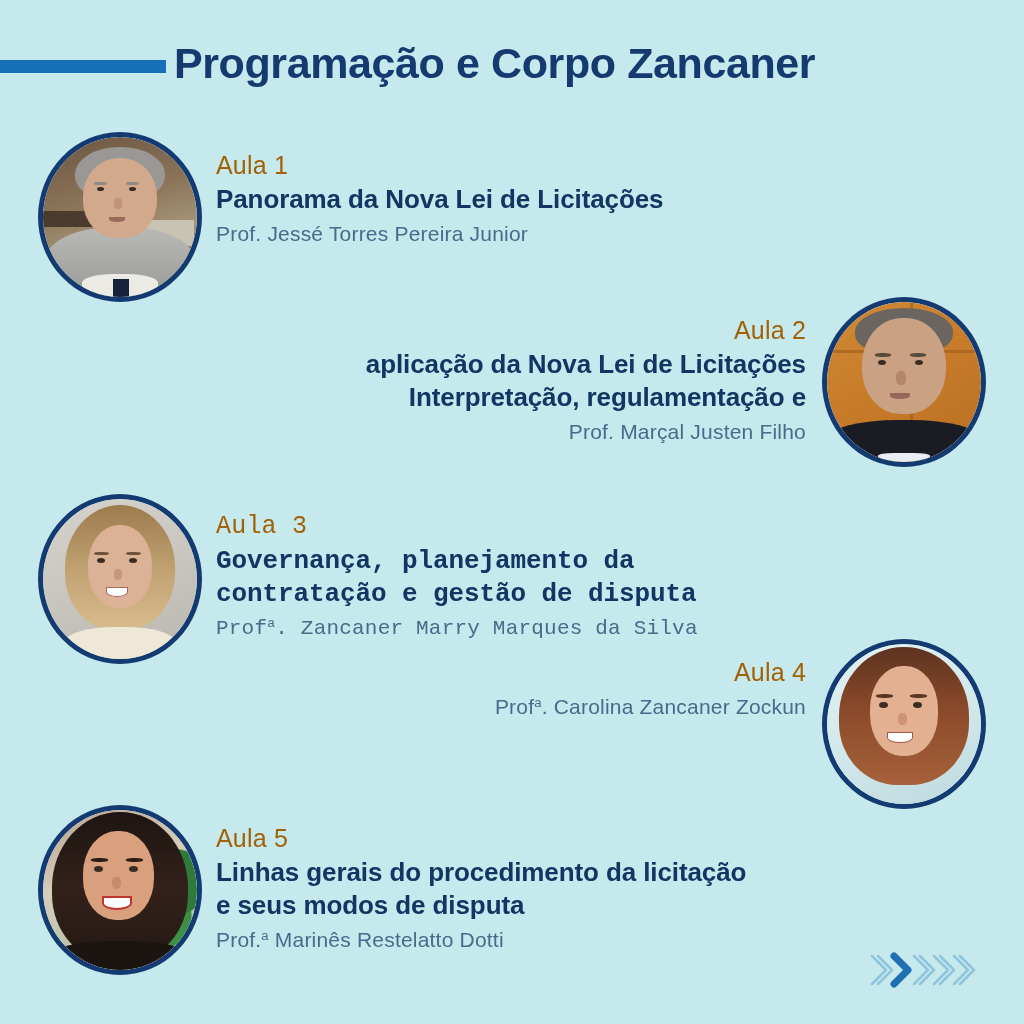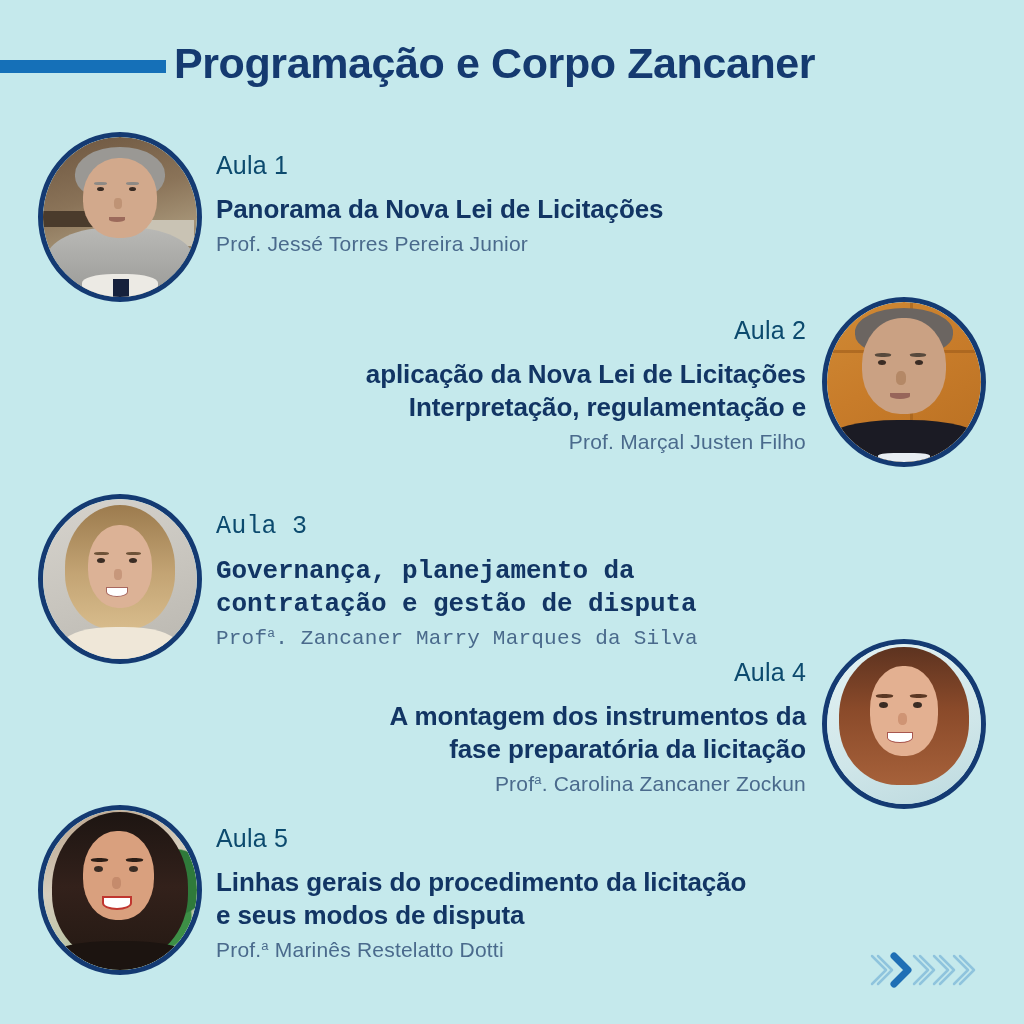--- a/index.html
+++ b/index.html
@@ -76,31 +76,31 @@
   .textblock {
     position: absolute;
     top: 18px;
   }
   .row-left  .textblock { left: 216px;  text-align: left;  width: 700px; }
   .row-right .textblock { left: 120px;  text-align: right; width: 686px; }
 
   .aula-label {
     font-size: 25px;
     font-weight: normal;
-    color: #0c4a6e;
+    color: #a16207;
     line-height: 34px;
     letter-spacing: 0.2px;
   }
   .aula-title {
     font-size: 26px;
     font-weight: bold;
     color: #123564;
     line-height: 33px;
     letter-spacing: -0.1px;
-    margin-top: 11px;
+    margin-top: 1px;
   }
   .aula-prof {
     font-size: 21px;
     font-weight: normal;
     color: #4a6a8c;
     line-height: 31px;
     letter-spacing: 0.2px;
     margin-top: 2px;
   }
   .aula-prof sup {
@@ -302,24 +302,20 @@
           <div class="brow browR"></div>
       <div class="eye eyeL"></div>
           <div class="eye eyeR"></div>
       <div class="nose"></div>
           <div class="mouth"></div>
     </div>
       </div>
   </div>
   <div class="textblock">
     <div class="aula-label">Aula 4</div>
-    <div class="aula-title">
-      <div>A montagem dos instrumentos da</div>
-      <div>fase preparatória da licitação</div>
-    </div>
     <div class="aula-prof"><span>Prof</span><sup>a</sup><span>. </span><span>Carolina Zancaner Zockun</span></div>
   </div>
 </div>
 
 <div class="row row-left" style="top:803px;">
   <div class="avatar">
     <div class="photo">
         <div class="ph p5">
       <div class="bg"></div>
           <div class="plant"></div>

